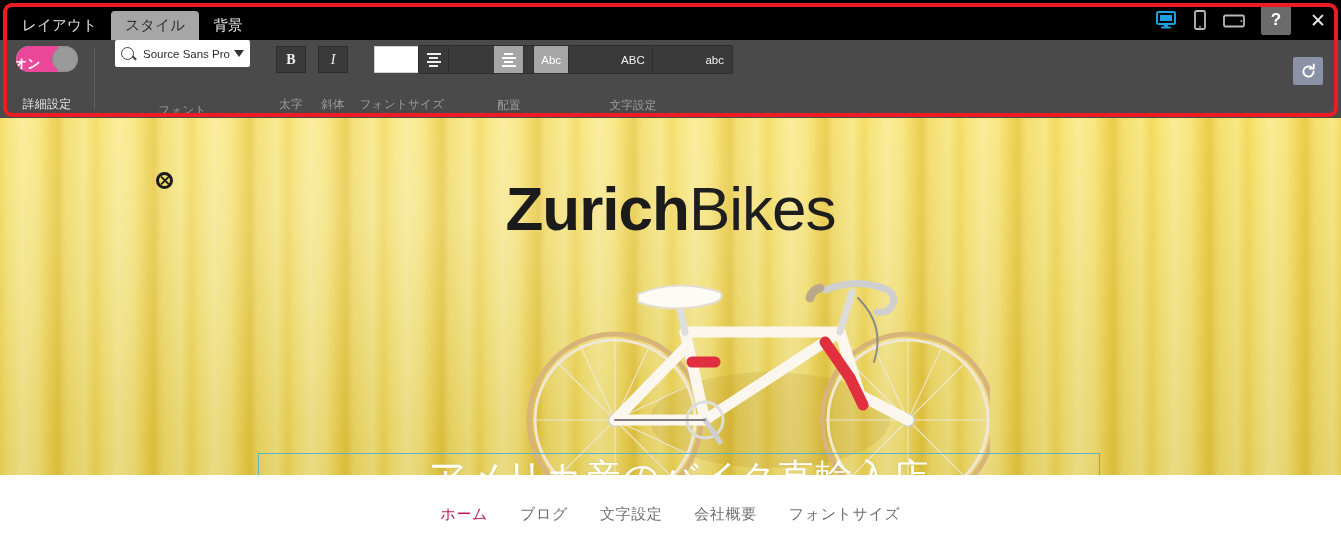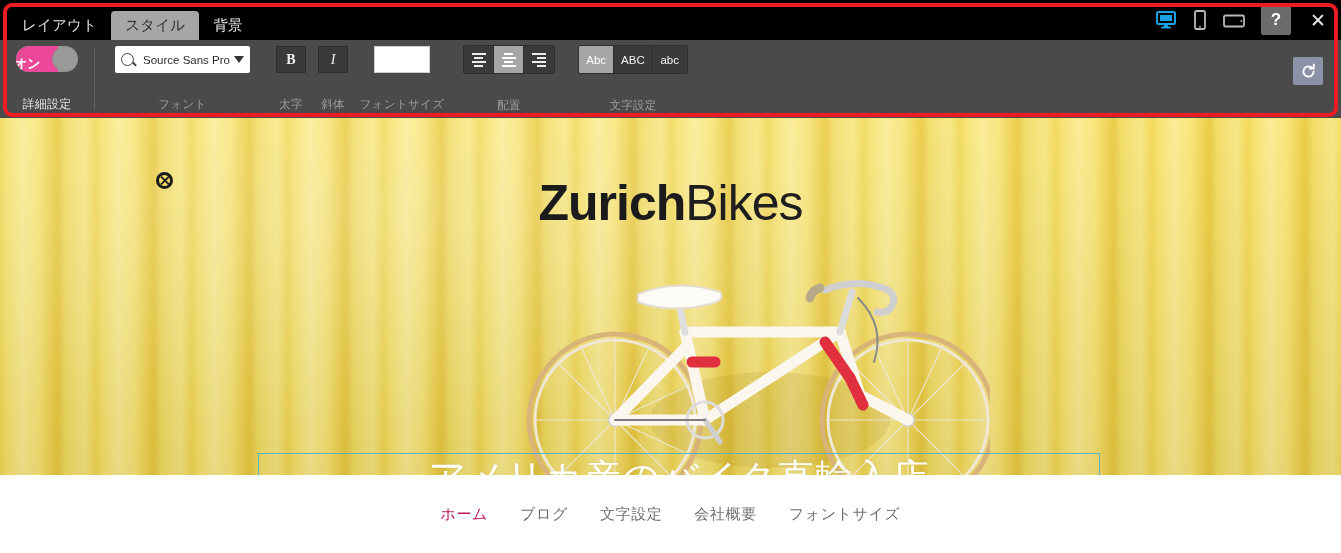--- a/index.html
+++ b/index.html
@@ -218,20 +218,21 @@
     cursor: pointer;
   }
 
   
   .seg-group {
     display: flex;
     background: #3a3a3a;
     border: 1px solid #2e2e2e;
     border-radius: 2px;
     overflow: hidden;
+    gap: 45px;
   }
   .seg-btn {
     width: 30px; height: 27px;
     display: flex; align-items: center; justify-content: center;
     cursor: pointer;
     border-right: 1px solid #2e2e2e;
   }
   .seg-btn:last-child { border-right: none; }
   .seg-btn.active { background: #a6a6a6; }
   .align-lines { display: flex; flex-direction: column; gap: 2px; align-items: center; }
@@ -297,21 +298,21 @@
 
   #logo-wrap {
     position: absolute;
     left: 0; top: 60px;
     width: 1341px;
     text-align: center;
     z-index: 5;
     line-height: 1;
   }
   #logo-text {
-    font-size: 50px;
+    font-size: 62px;
     color: #1b1b1b;
     letter-spacing: -1px;
     white-space: nowrap;
   }
   #logo-bold { font-weight: bold; position: relative; }
   #logo-light { font-weight: 300; color: #1e1e1e; }
   #wheel-dot {
     position: absolute;
     width: 17px; height: 17px;
     left: 156px; top: -6px;
@@ -412,21 +413,21 @@
         <div class="fill">
             <span>オン</span>
           </div>
         <div class="knob"></div>
       </div>
       <div class="rib-label">詳細設定</div>
     </div>
 
     <div class="rib-sep"></div>
 
-    <div class="rib-group" style="width:175px;">
+    <div class="rib-group" style="width:175px;justify-content:space-between;">
       <div id="font-select">
         <span class="magnifier"></span>
         <span id="font-name">Source Sans Pro</span>
         <span class="caret"></span>
       </div>
       <div class="rib-label">フォント</div>
     </div>
 
 
     <div class="rib-group" style="width:42px;">

